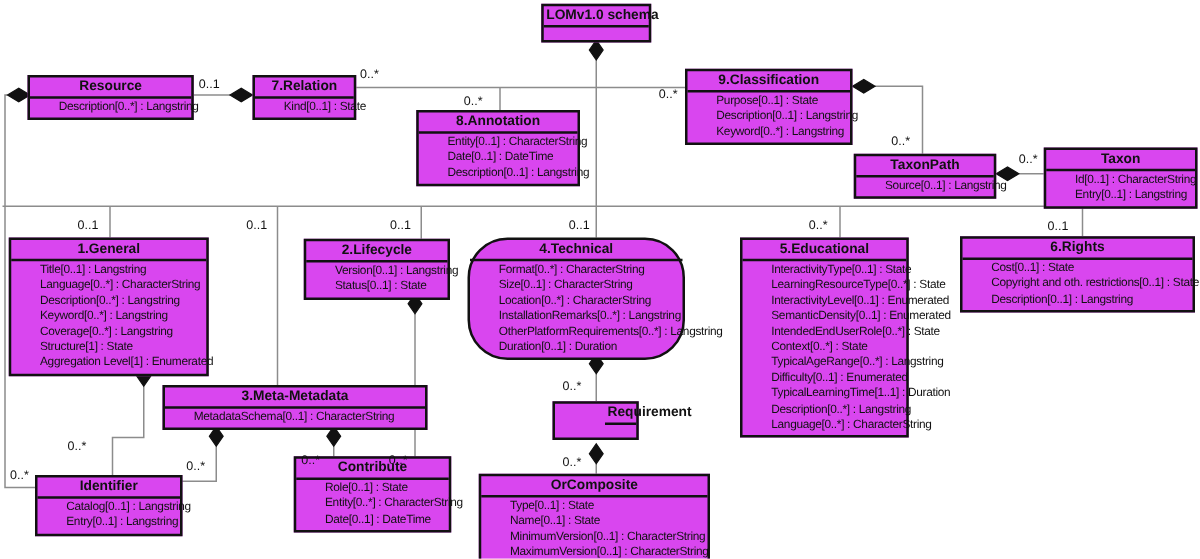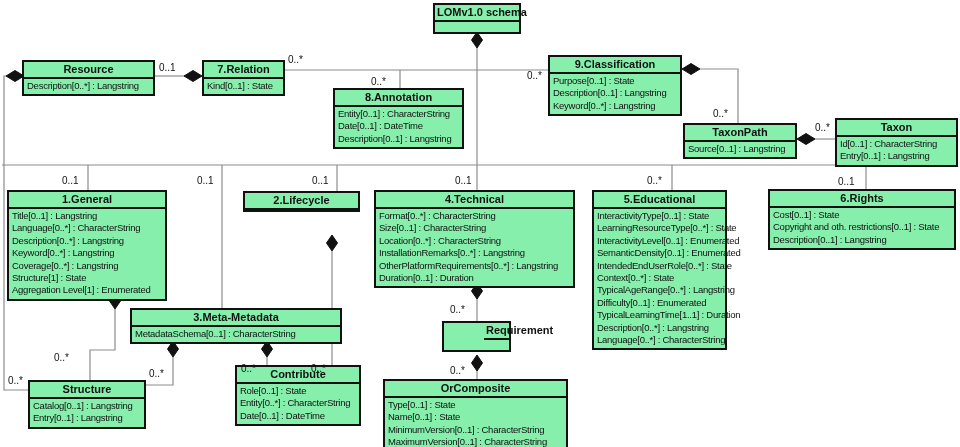--- a/index.html
+++ b/index.html
@@ -1,26 +1,26 @@
 <!DOCTYPE html>
 <html><head>
 <meta charset="utf-8">
 <style>
   html,body{margin:0;padding:0;background:#fff;}
   #diagram{
     position:relative;width:960px;height:447px;background:#fff;
     font-family:"Liberation Sans",sans-serif;color:#111;overflow:hidden;
   }
   #connectors{position:absolute;left:0;top:0;width:960px;height:447px;}
-  .cls{position:absolute;background:#86efac;border:2px solid #111;box-sizing:border-box;}
+  .cls{position:absolute;background:#d946ef;border:2px solid #111;box-sizing:border-box;}
   .cls-title{
     font-weight:bold;font-size:11px;line-height:15px;text-align:center;
     border-bottom:2px solid #111;padding:0 2px;white-space:nowrap;
   }
-  .cls-attrs{padding:1px 3px 2px 3px;}
+  .cls-attrs{padding:1px 3px 2px 3px;margin-left:20px;}
   .cls-attrs.empty{height:10px;padding:0;}
   .attr{font-size:9.5px;line-height:12.4px;white-space:nowrap;letter-spacing:-0.25px;}
   .mult{position:absolute;font-size:10px;line-height:11px;color:#111;white-space:nowrap;}
   line,polyline{stroke:#8c8c8c;stroke-width:1.2;fill:none;}
   polygon{fill:#111;stroke:#111;}
 </style>
 </head>
 <body>
 
 <div id="diagram">
@@ -119,23 +119,27 @@
       <div class="attr">Description[0..*] : Langstring</div>
       <div class="attr">Keyword[0..*] : Langstring</div>
       <div class="attr">Coverage[0..*] : Langstring</div>
       <div class="attr">Structure[1] : State</div>
       <div class="attr">Aggregation Level[1] : Enumerated</div>
     </div>
   </div>
 
   <div class="cls" style="left:243px;top:191px;width:117px;">
     <div class="cls-title">2.Lifecycle</div>
-  </div>
-
-  <div class="cls" style="left:374px;top:190px;width:201px;">
+    <div class="cls-attrs">
+      <div class="attr">Version[0..1] : Langstring</div>
+      <div class="attr">Status[0..1] : State</div>
+    </div>
+  </div>
+
+  <div class="cls" style="left:374px;top:190px;width:174px;border-radius:32px;">
     <div class="cls-title">4.Technical</div>
     <div class="cls-attrs">
       <div class="attr">Format[0..*] : CharacterString</div>
       <div class="attr">Size[0..1] : CharacterString</div>
       <div class="attr">Location[0..*] : CharacterString</div>
       <div class="attr">InstallationRemarks[0..*] : Langstring</div>
       <div class="attr">OtherPlatformRequirements[0..*] : Langstring</div>
       <div class="attr">Duration[0..1] : Duration</div>
     </div>
   </div>
@@ -167,21 +171,21 @@
   </div>
 
   <div class="cls" style="left:130px;top:308px;width:212px;">
     <div class="cls-title">3.Meta-Metadata</div>
     <div class="cls-attrs">
       <div class="attr">MetadataSchema[0..1] : CharacterString</div>
     </div>
   </div>
 
   <div class="cls" style="left:28px;top:380px;width:118px;">
-    <div class="cls-title">Structure</div>
+    <div class="cls-title">Identifier</div>
     <div class="cls-attrs">
       <div class="attr">Catalog[0..1] : Langstring</div>
       <div class="attr">Entry[0..1] : Langstring</div>
     </div>
   </div>
 
   <div class="cls" style="left:235px;top:365px;width:126px;">
     <div class="cls-title">Contribute</div>
     <div class="cls-attrs">
       <div class="attr">Role[0..1] : State</div>

